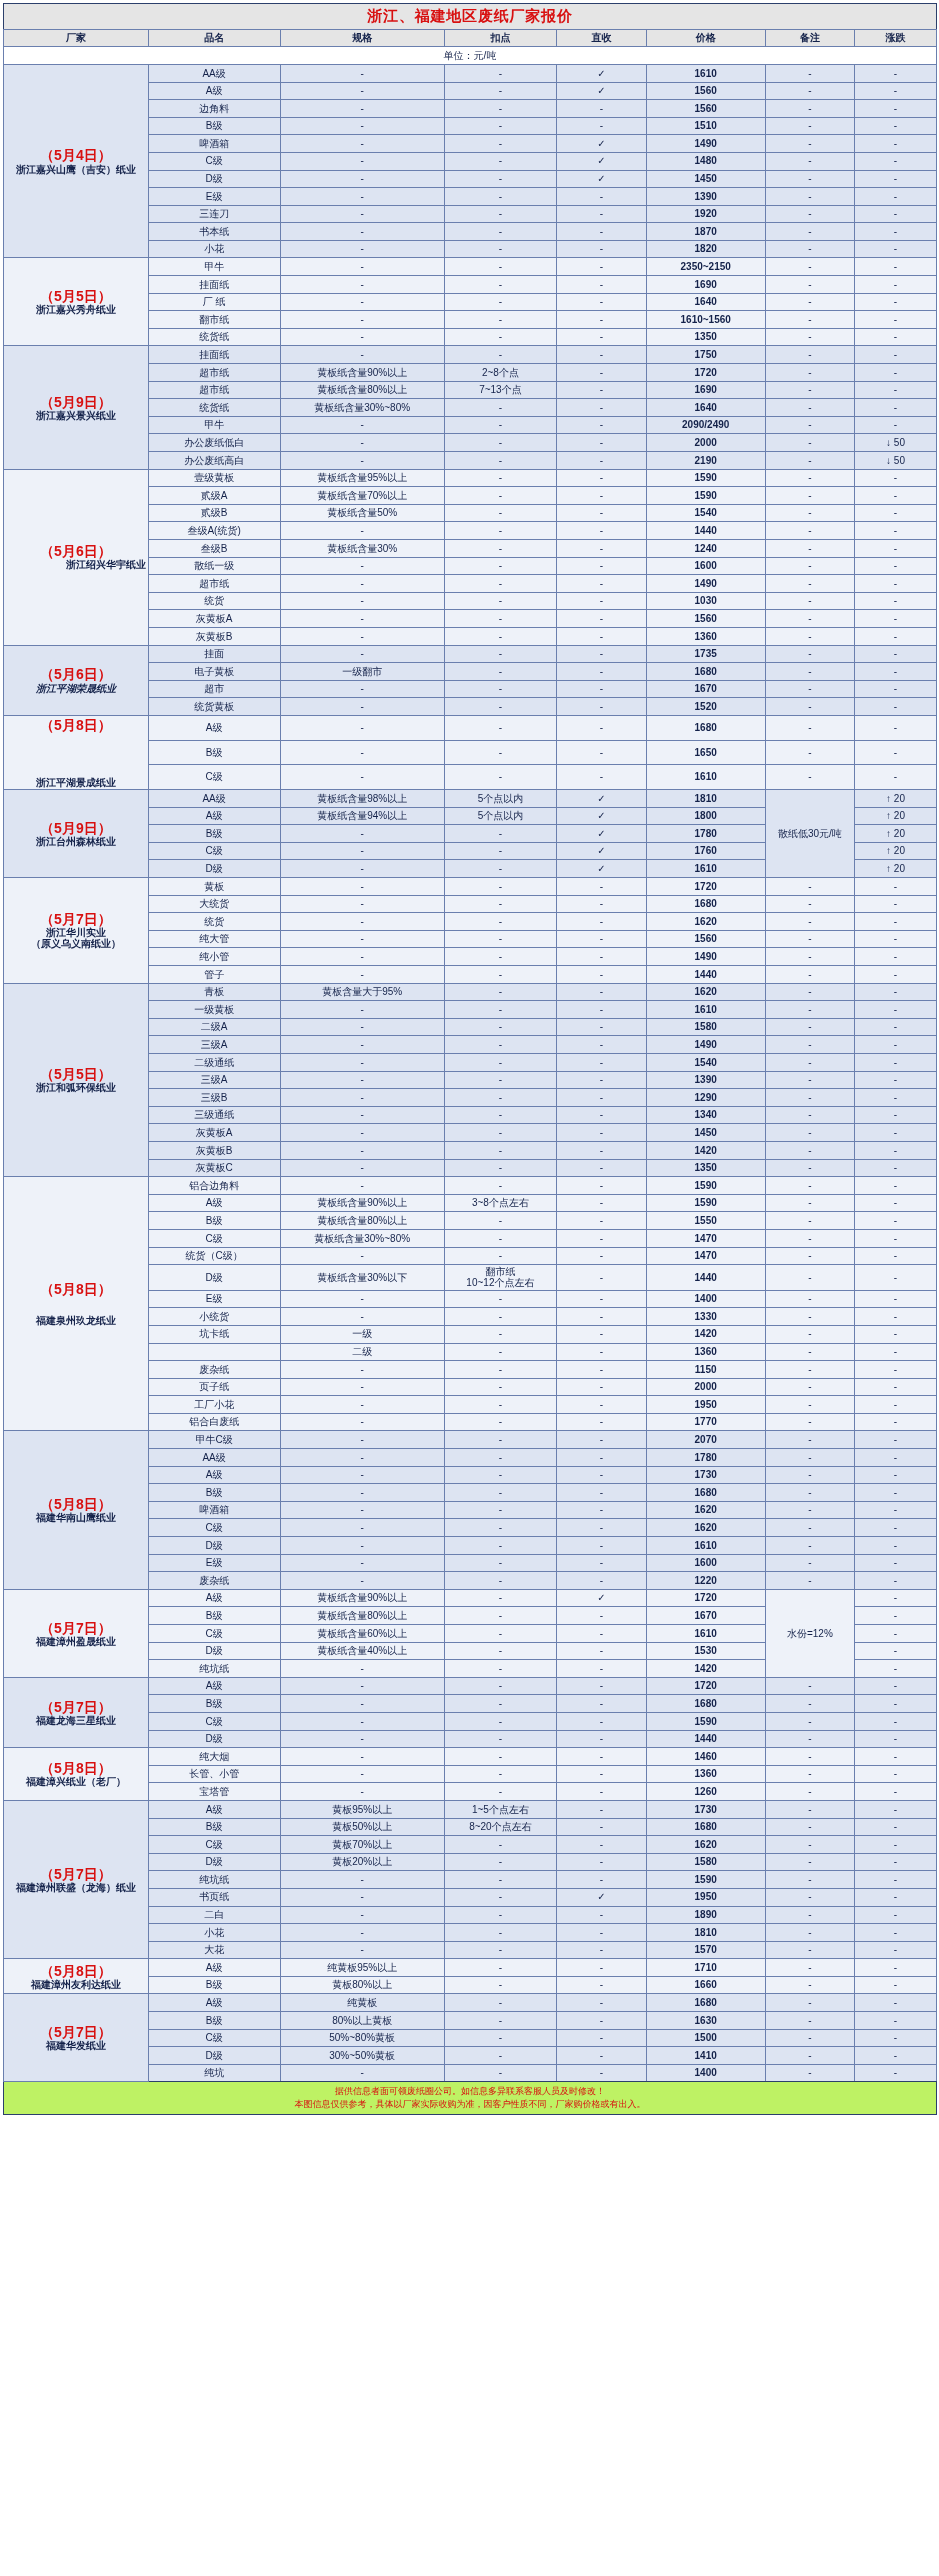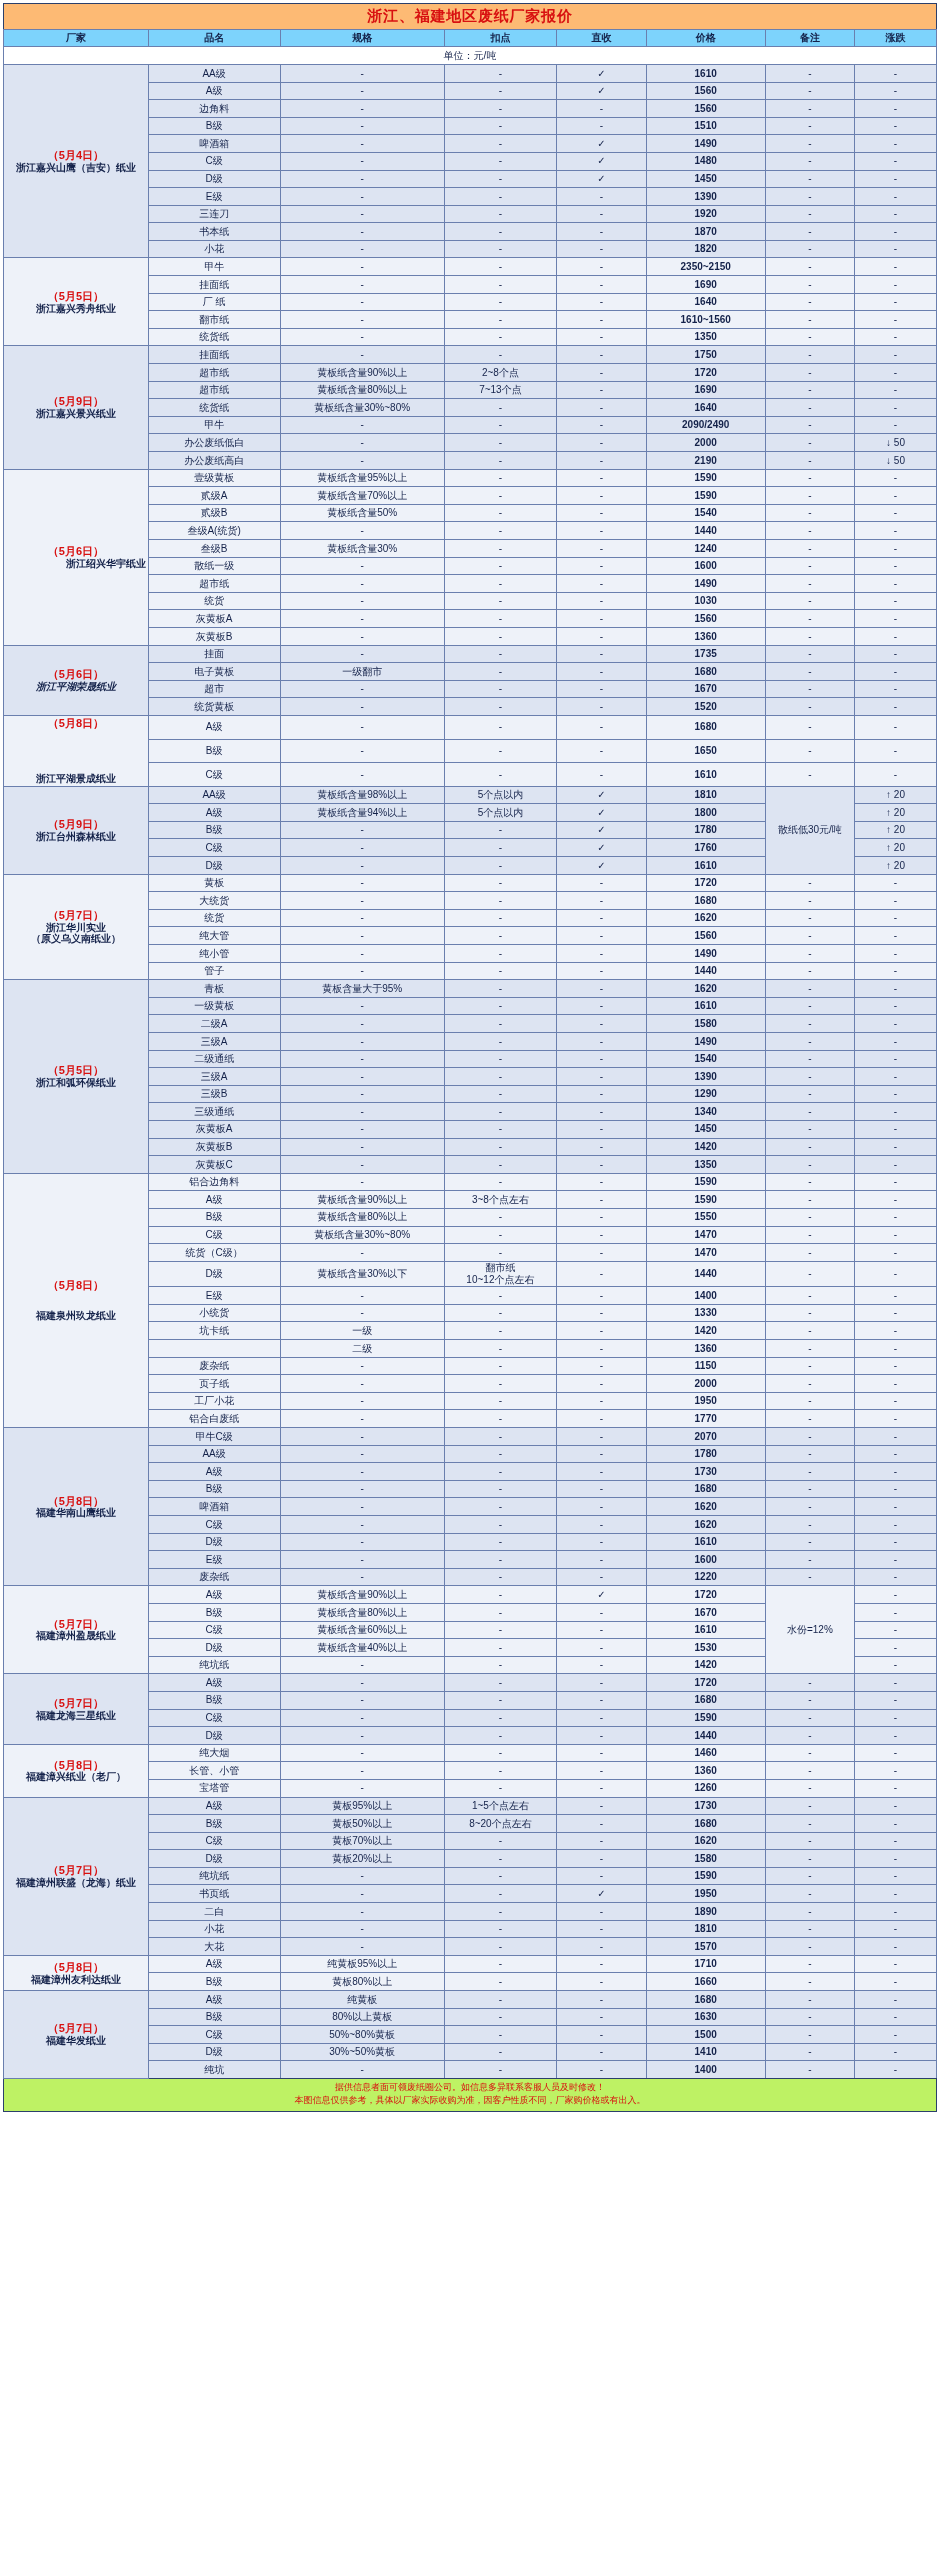--- a/index.html
+++ b/index.html
@@ -18,41 +18,41 @@
   }
   .title-bar {
     text-align: center;
     color: #d81010;
     font-weight: bold;
     font-size: 15px;
     letter-spacing: 0.8px;
     padding: 2.4px 0 3.2px 0;
     border: 1.6px solid #2b3f6b;
     border-bottom: none;
-    background: #fdba74;
+    background: #e5e5e5;
   }
   table.main {
     border-collapse: collapse;
     width: 100%;
     table-layout: fixed;
   }
   table.main td, table.main th {
     border: 0.8px solid #6a7fae;
     font-size: 10px;
     text-align: center;
     vertical-align: middle;
     padding: 0.8px 1.6px;
     color: #14224a;
     line-height: 1.15;
     height: 15px;
     overflow: hidden;
     word-break: break-all;
   }
   thead th {
-    background: #7dd3fc;
+    background: #e5e5e5;
     font-weight: bold;
     font-size: 12.7px;
     color: #13204a;
     height: 20.6px;
     border: 1.6px solid #2b3f6b;
   }
   .unit-row td {
     text-align: right;
     font-size: 9.5px;
     padding-right: 6.3px;
@@ -63,21 +63,21 @@
     font-weight: bold;
     font-size: 10.3px;
     color: #14224a;
     line-height: 1.5;
     padding: 3.2px 2.4px;
     border-left: 1.6px solid #2b3f6b;
   }
   .factory .date {
     color: #d81010;
     display: block;
-    font-size: 11px;
+    font-size: 14px;
   }
   .band-a { background: #dde4f2; }
   .band-b { background: #eef2f9; }
   td.price { font-weight: bold; }
   .check { font-size: 10.3px; }
   .up { color: #14224a; white-space: nowrap; }
   .down { color: #14224a; white-space: nowrap; }
   td.lastcol { border-right: 1.6px solid #2b3f6b; }
   tbody tr:last-child td { border-bottom: 1.6px solid #2b3f6b; }
   .footer {

